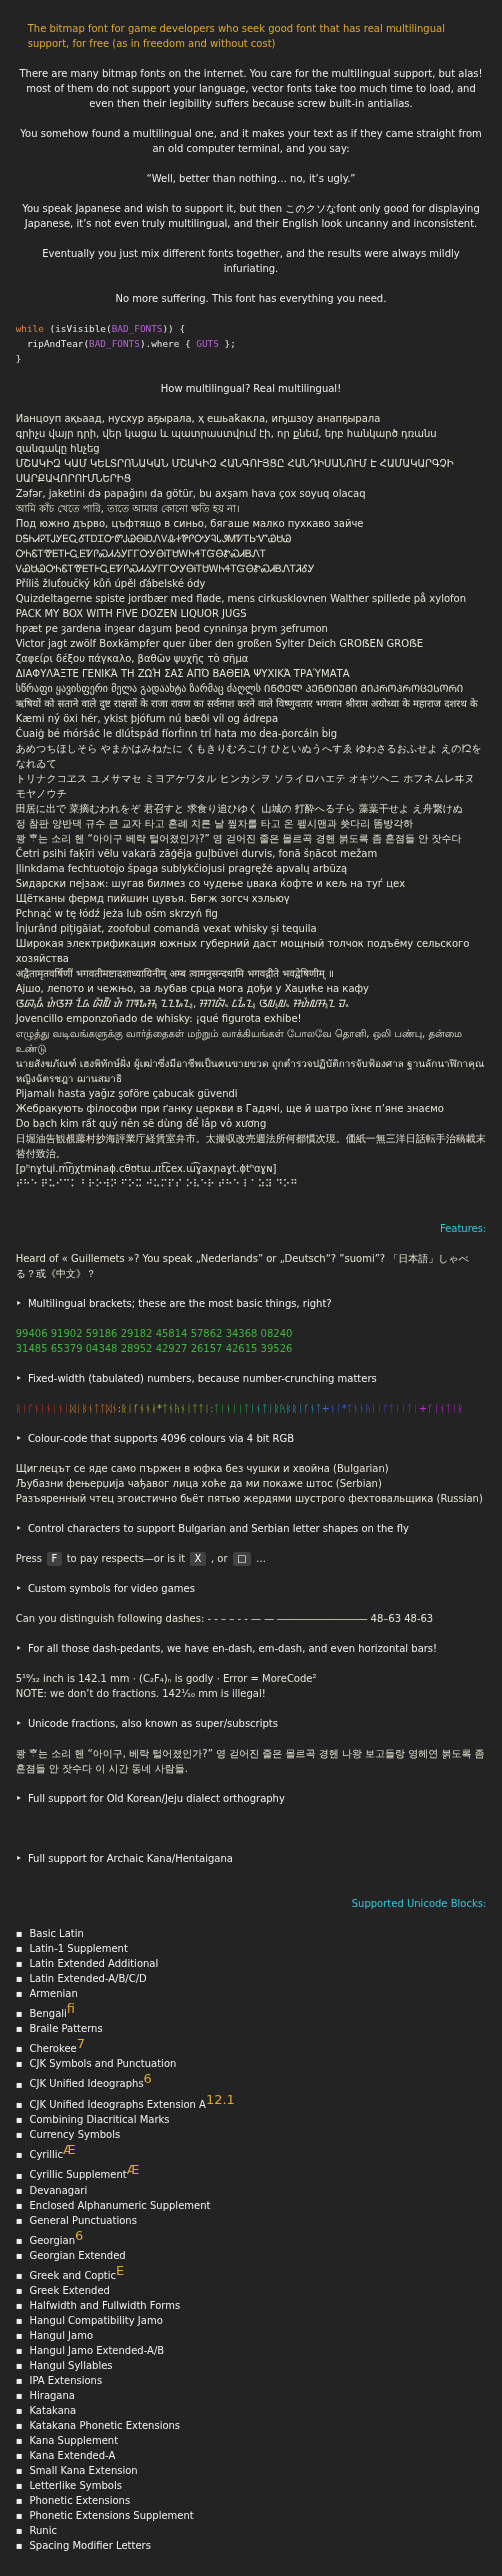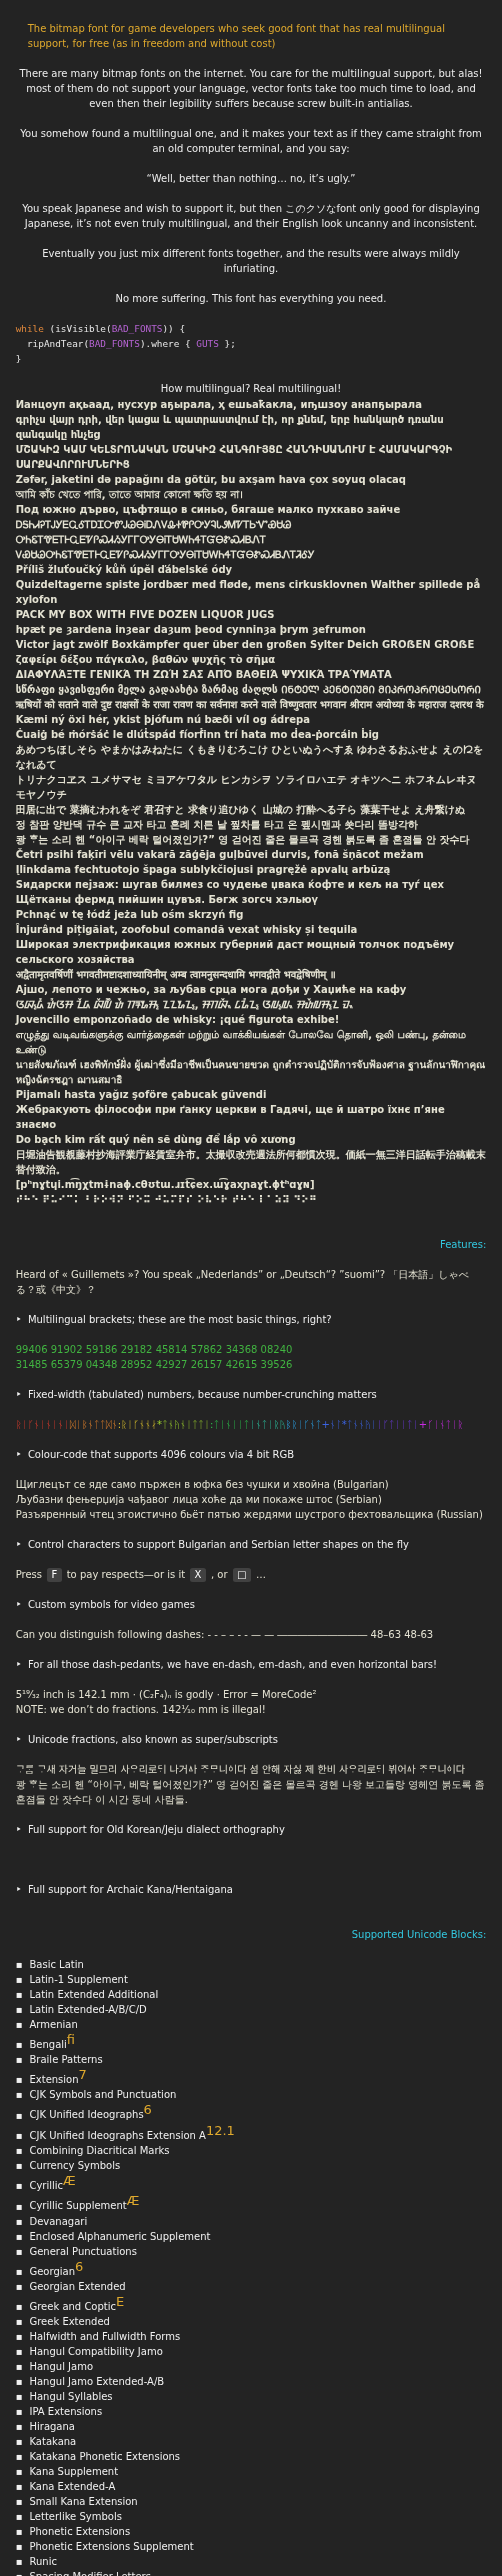--- a/index.html
+++ b/index.html
@@ -18,21 +18,21 @@
   .para { margin: 15px 0 0 0; text-align: center; }
   .code {
     margin: 15px 0 0 0;
     font-family: "DejaVu Sans Mono", monospace;
     font-size: 9.4px;
     white-space: pre;
   }
   .code .kw   { color: var(--c-kw, #e0883c); }
   .code .var  { color: var(--c-var, #b563d2); }
   .code .plain{ color: #e8e8e8; }
-  .samples { margin-top: 1px; font-weight: bold; }
+  .samples { margin-top: 15px; }
   .sample-line, .demo-line { color: var(--c-demo, #e4e2d2); }
   .heading { color: var(--c-cyan, #33c7df); margin-top: 30px; text-align: right; }
   .group { margin-top: 15px; }
   .feature-line { color: #f0f0f0; }
   .bullet-glyph { margin-right: 6.3px; }
   .numbers-line { color: var(--c-green, #41b441); }
   .keycap {
     display: inline-block;
     background: #414141;
     border-radius: 2.5px;
@@ -153,21 +153,20 @@
       <div class="feature-line"><span class="bullet-glyph">‣</span><span>For all those dash-pedants, we have en-dash, em-dash, and even horizontal bars!</span></div>
     </div>
     <div class="group">
       <div class="demo-line">5¹⁹⁄₃₂ inch is 142.1 mm · (C₂F₄)ₙ is godly · Error = MoreCode²</div>
       <div class="demo-line">NOTE: we don’t do fractions. 142¹⁄₁₀ mm is illegal!</div>
     </div>
     <div class="group">
       <div class="feature-line"><span class="bullet-glyph">‣</span><span>Unicode fractions, also known as super/subscripts</span></div>
     </div>
     <div class="group">
-      <div class="demo-line">ᄀᆞᄅᆞᆷ ᄀᆞ새 자거늘 밀므리 사ᄋᆞ리로ᄃᆡ 나거ᅀᅡ ᄌᆞᄆᆞ니ᅌᅵ다 셤 안해 자싫 제 한비 사ᄋᆞ리로ᄃᆡ 뷔어ᅀᅡ ᄌᆞᄆᆞ니ᅌᅵ다</div>
       <div class="demo-line">쾅 ᄒᆞ는 소리 헨 “아이구, 베락 털어졌인가?” 영 걷어진 줄은 몰르곡 경헨 나왕 보고들랑 영헤연 붉도록 좀 혼졈들 안 잣수다 이 시간 동네 사람들.</div>
     </div>
     <div class="group">
       <div class="feature-line"><span class="bullet-glyph">‣</span><span>Full support for Old Korean/Jeju dialect orthography</span></div>
     </div>
     <div class="group">
       <div class="demo-line">𛀂𛀅𛀇𛀉𛀋𛀍𛀏𛀑𛀓𛀕𛀗𛀙𛀛𛀝𛀟𛀡𛀣𛀥𛀧𛀩𛀫𛀭𛀯𛀱𛀳𛀵𛀷𛀹𛀻𛀽𛀿𛁁𛁃𛁅𛁇𛁉𛁋𛁍𛁏𛁑𛁓𛁕𛁗𛁙</div>
     </div>
     <div class="group">
       <div class="feature-line"><span class="bullet-glyph">‣</span><span>Full support for Archaic Kana/Hentaigana</span></div>
@@ -176,21 +175,21 @@
 
 <div class="heading">Supported Unicode Blocks:</div>
 <div class="blocks" id="blocks">
     <div class="block-item"><span class="square-bullet">▪</span><span>Basic Latin</span></div>
     <div class="block-item"><span class="square-bullet">▪</span><span>Latin-1 Supplement</span></div>
     <div class="block-item"><span class="square-bullet">▪</span><span>Latin Extended Additional</span></div>
     <div class="block-item"><span class="square-bullet">▪</span><span>Latin Extended-A/B/C/D</span></div>
     <div class="block-item"><span class="square-bullet">▪</span><span>Armenian</span></div>
     <div class="block-item"><span class="square-bullet">▪</span><span>Bengali</span><sup class="note">fi</sup></div>
     <div class="block-item"><span class="square-bullet">▪</span><span>Braile Patterns</span></div>
-    <div class="block-item"><span class="square-bullet">▪</span><span>Extension</span><sup class="note">7</sup></div>
+    <div class="block-item"><span class="square-bullet">▪</span><span>Cherokee</span><sup class="note">7</sup></div>
     <div class="block-item"><span class="square-bullet">▪</span><span>CJK Symbols and Punctuation</span></div>
     <div class="block-item"><span class="square-bullet">▪</span><span>CJK Unified Ideographs</span><sup class="note">6</sup></div>
     <div class="block-item"><span class="square-bullet">▪</span><span>CJK Unified Ideographs Extension A</span><sup class="note">12.1</sup></div>
     <div class="block-item"><span class="square-bullet">▪</span><span>Combining Diacritical Marks</span></div>
     <div class="block-item"><span class="square-bullet">▪</span><span>Currency Symbols</span></div>
     <div class="block-item"><span class="square-bullet">▪</span><span>Cyrillic</span><sup class="note">Æ</sup></div>
     <div class="block-item"><span class="square-bullet">▪</span><span>Cyrillic Supplement</span><sup class="note">Æ</sup></div>
     <div class="block-item"><span class="square-bullet">▪</span><span>Devanagari</span></div>
     <div class="block-item"><span class="square-bullet">▪</span><span>Enclosed Alphanumeric Supplement</span></div>
     <div class="block-item"><span class="square-bullet">▪</span><span>General Punctuations</span></div>

